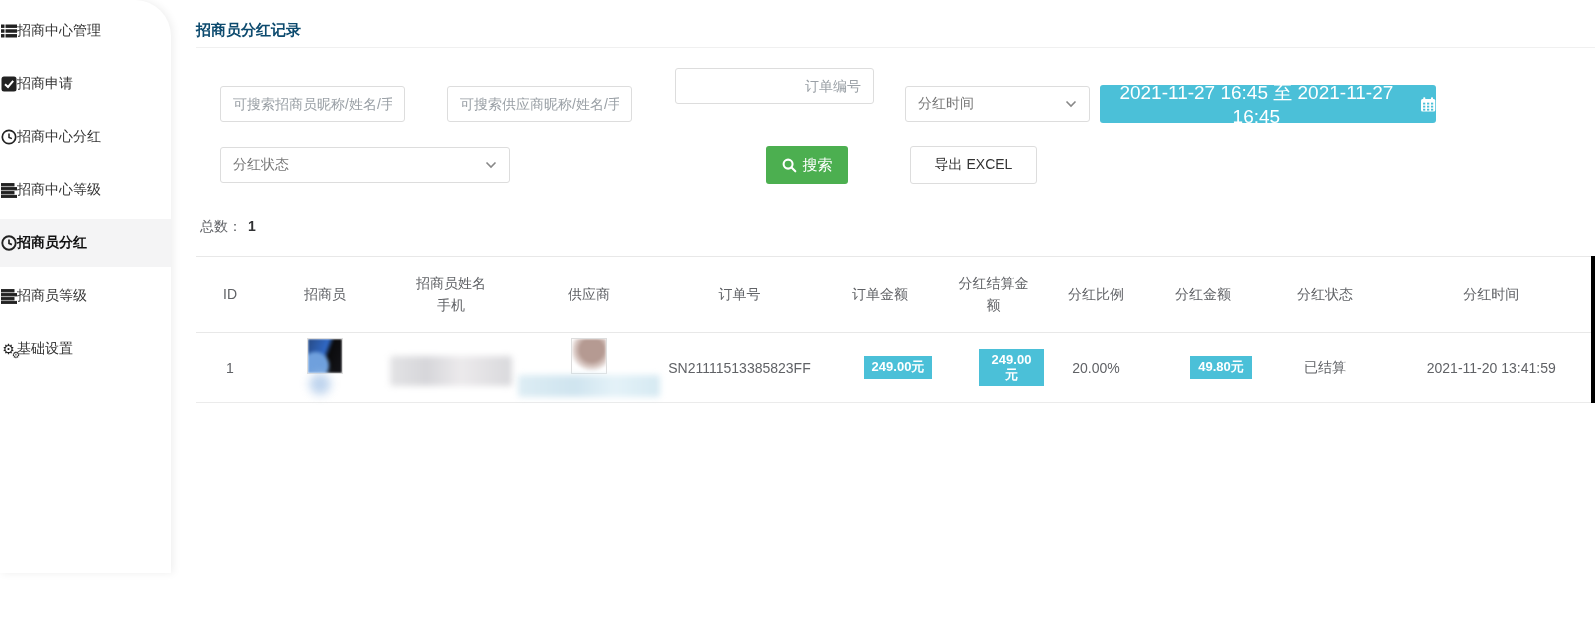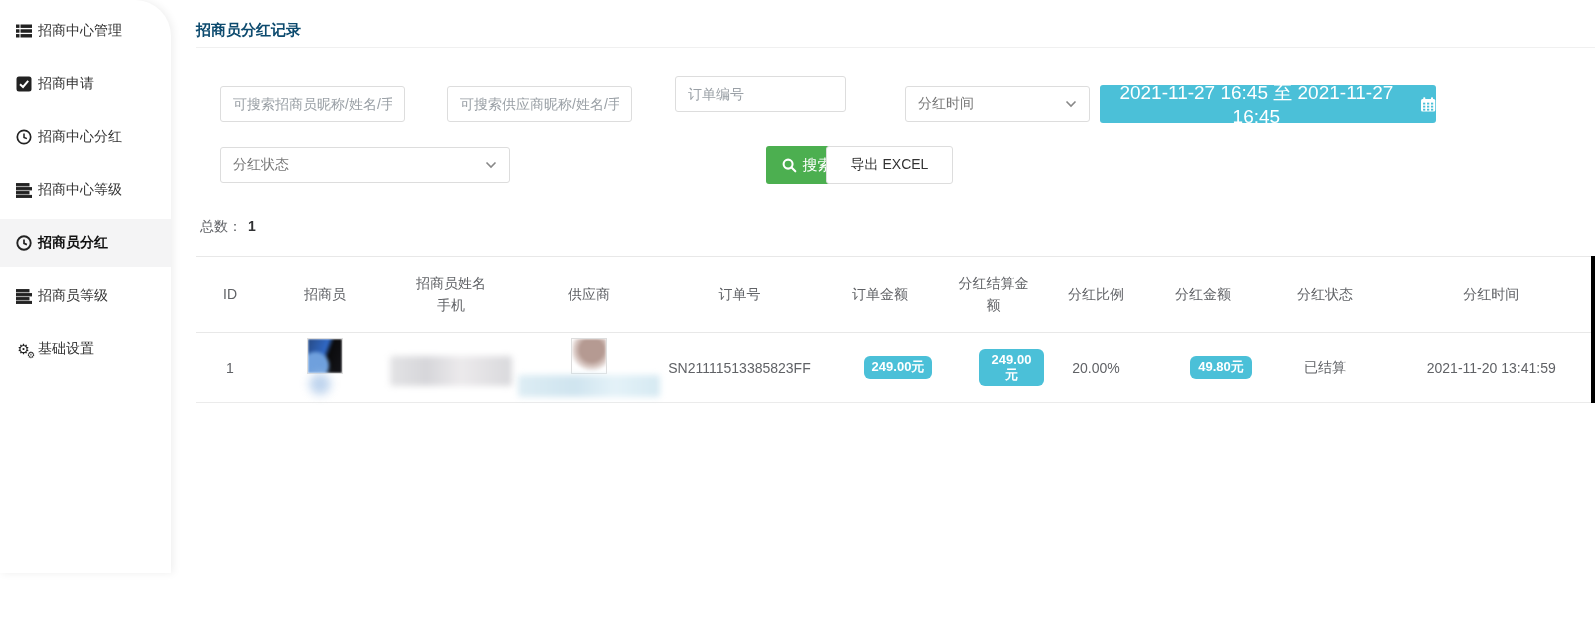--- a/index.html
+++ b/index.html
@@ -12,21 +12,21 @@
 
   
   .sidebar {
     position:absolute; left:0; top:0; width:171px; height:573px;
     background:#fff; border-top-right-radius:36px;
     box-shadow: 2px 0 8px rgba(0,0,0,0.07);
     padding-top:7px;
   }
   .side-item {
     height:48px; margin-bottom:5px; display:flex; align-items:center;
-    padding-left:15px; gap:6px; font-size:14px; color:#333; cursor:pointer;
+    gap:0; font-size:14px; color:#333; cursor:pointer;
   }
   .side-item.active { background:#f4f4f5; font-weight:bold; color:#111; }
   .side-icon { width:17px; height:17px; display:inline-flex; align-items:center; justify-content:center; flex:0 0 17px; }
   .side-icon svg { width:16px; height:16px; fill:#222; stroke:#222; }
   .cogs { font-size:14px; line-height:1; color:#222; position:relative; }
   .cogs .cog-small { font-size:9px; position:absolute; right:-3px; bottom:-2px; }
 
   
   .page-title { position:absolute; left:196px; top:21px; font-size:15px; color:#0c4a6e; }
   .title-divider { position:absolute; left:196px; right:0; top:47px; height:1px; background:#f0f0f0; }
@@ -53,21 +53,21 @@
   .date-btn svg { width:17px; height:17px; }
 
   .search-btn {
     position:absolute; left:766px; top:146px; width:82px; height:38px;
     background:var(--green); border:none; border-radius:3px; color:#fff;
     font-size:15px; display:flex; align-items:center; justify-content:center; gap:6px;
     cursor:pointer; font-family:inherit;
   }
   .search-btn svg { width:15px; height:15px; stroke:#fff; fill:none; stroke-width:2.2; }
   .export-btn {
-    position:absolute; left:826px; top:146px; width:127px; height:38px;
+    position:absolute; left:910px; top:146px; width:127px; height:38px;
     background:#fff; border:1px solid #ddd; border-radius:3px; color:#333;
     font-size:14px; display:flex; align-items:center; justify-content:center;
     cursor:pointer; font-family:inherit;
   }
 
   .total-line { position:absolute; left:200px; top:218px; font-size:14px; color:#606266; }
   .total-line b { color:#303133; margin-left:6px; }
 
   
   .tbl-wrap { position:absolute; left:196px; top:256px; width:1397px; }
@@ -75,21 +75,21 @@
           border-right:5px solid #000000; }
   th { height:76px; font-size:14px; font-weight:normal; color:#606266;
        border-top:1px solid #e8e8e8; border-bottom:1px solid #e8e8e8;
        text-align:center; vertical-align:middle; line-height:1.55; }
   td { height:70px; font-size:14px; color:#606266; text-align:center;
        vertical-align:middle; border-bottom:1px solid #ebebeb; }
   .wrap-narrow { display:block; max-width:76px; margin:0 auto; }
 
   .badge {
     display:inline-block; background:var(--teal); color:#fff; font-size:13px;
-    font-weight:bold; padding:4px 8px; border-radius:6px; line-height:1.1;margin-left:36px;
+    font-weight:bold; padding:4px 8px; border-radius:0; line-height:1.1;margin-left:36px;
   }
 
   .avatar { width:36px; height:36px; border:1px solid #ddd; background:#fff;
             overflow:hidden; margin:0 auto; }
   .avatar-inner { width:100%; height:100%; }
   .blur-merchant {
     background:
       radial-gradient(circle at 22% 78%, #6fa0dd 0 30%, rgba(0,0,0,0) 42%),
       linear-gradient(110deg, #274b86 0%, #3068c4 45%, #0b0b0d 58%, #15151a 100%);
     filter: blur(1px);
@@ -187,21 +187,21 @@
       <span class="side-icon cogs">⚙<span class="cog-small">⚙</span></span>
       <span>基础设置</span>
     </div>
   </nav>
 
   <h1 class="page-title">招商员分红记录</h1>
   <div class="title-divider"></div>
 
   <input class="txt-input" style="left: 220px; top: 86px; width: 185px;" type="text" placeholder="可搜索招商员昵称/姓名/手机">
   <input class="txt-input" style="left: 447px; top: 86px; width: 185px;" type="text" placeholder="可搜索供应商昵称/姓名/手机">
-  <input class="txt-input" style="left: 675px; top: 76px; width: 171px;" type="text" placeholder="订单编号">
+  <input class="txt-input" style="left: 675px; top: 68px; width: 199px; text-align: right;" type="text" placeholder="订单编号">
   <div class="sel" style="left:905px; top:86px; width:185px;">
     <span>分红时间</span>
     <svg viewBox="0 0 12 8">
         <path d="M1.5 1.5 L6 6 L10.5 1.5"></path>
       </svg>
   </div>
   <button class="date-btn">
     <span>2021-11-27 16:45 至 2021-11-27 16:45</span>
     <svg viewBox="0 0 16 16">
       <rect x="1" y="2.5" width="14" height="12.5" rx="1.5" fill="#fff"></rect>

